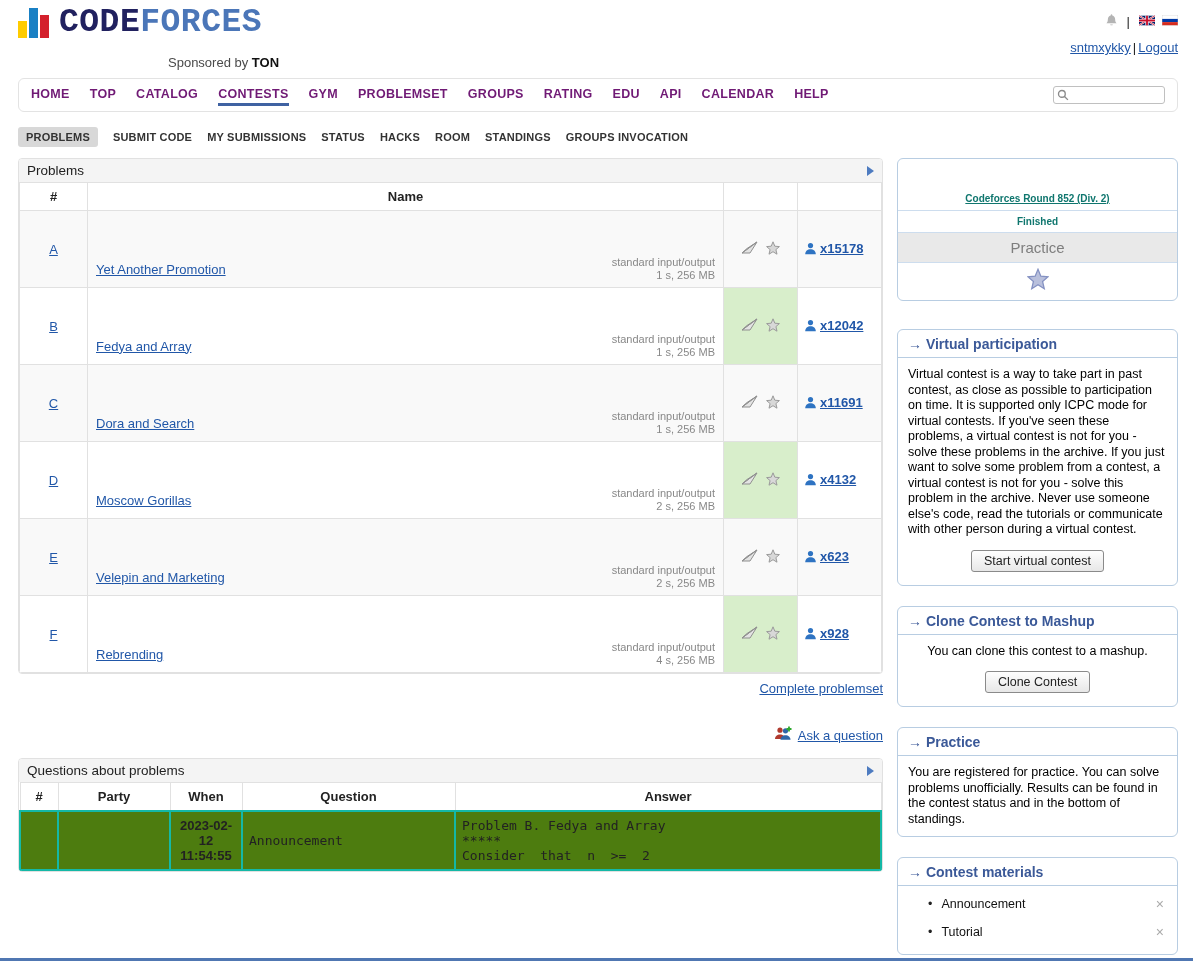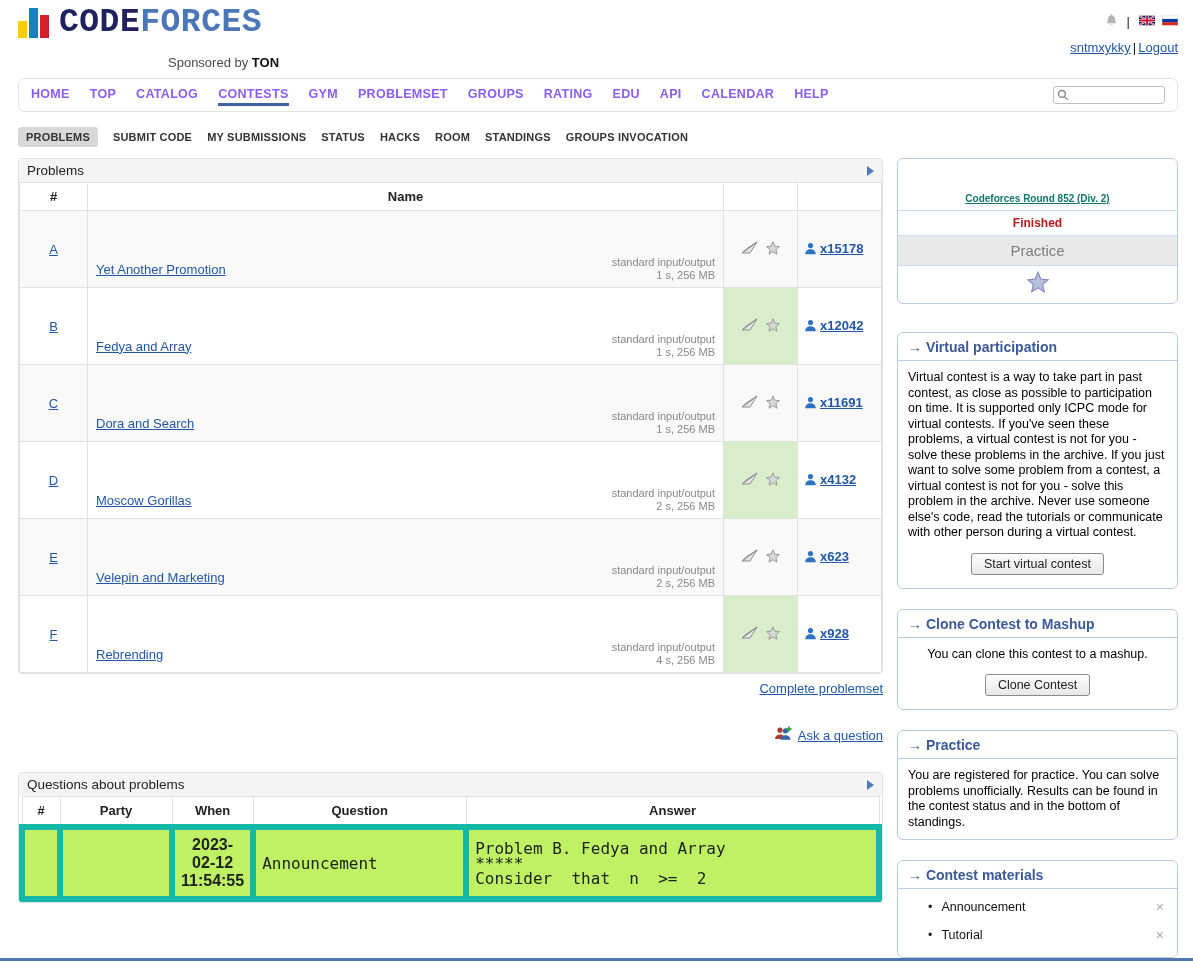--- a/index.html
+++ b/index.html
@@ -28,21 +28,21 @@
   .sponsored b { color:#111; }
   .header-right { text-align:right; padding-top:5px; font-size:13px; }
   .top-icons { display:flex; align-items:center; justify-content:flex-end; gap:7px; height:16px; }
   .sep { color:#222; margin:0 2px; }
   .user-line { margin-top:11px; }
 
   
   .mainnav { border:1px solid #e3e3e3; border-radius:6px; height:34px;
     display:flex; align-items:center; justify-content:space-between; padding:0 12px; }
   .nav-links { display:flex; gap:20px; align-items:center; }
-  .nav-item { font-size:12.5px; font-weight:bold; color:#8b5cf6; text-decoration:none;
+  .nav-item { font-size:12.5px; font-weight:bold; color:#701a75; text-decoration:none;
     letter-spacing:.3px; padding:2px 0; border-bottom:3px solid transparent; }
   .nav-item.active { border-bottom-color:#3f62a2; }
   .nav-search { position:relative; display:flex; align-items:center; }
   .search-input { width:112px; height:18px; border:1px solid #c0c0c0; border-radius:3px;
     padding:0 4px 0 20px; font-size:12px; font-family:inherit; background:#fff; }
   .search-icon { position:absolute; left:4px; top:3px; }
 
   
   .subnav { display:flex; align-items:center; gap:15px; margin:15px 0 11px; }
   .subnav-item { font-size:11px; font-weight:bold; color:#333; text-decoration:none; letter-spacing:.2px; }
@@ -70,32 +70,32 @@
   .io-block { text-align:right; font-size:11px; color:#888; line-height:13px; white-space:nowrap; }
   .problems td.c-act { width:74px; text-align:center; background:#d8eecb; padding:3px 2px; }
   .act-wrap { display:inline-flex; align-items:center; gap:8px; }
   td.c-count { width:84px; padding:11px 6px; white-space:nowrap; }
   .count-link { font-weight:bold; }
   .person-ico { vertical-align:-2px; margin-right:3px; }
 
   .below-table-link { text-align:right; margin-top:7px; font-size:13px; }
   .ask-row { margin-top:30px; font-size:13px; display:flex; justify-content:flex-end; align-items:center; gap:6px;text-align:center; }
 
-  .qa { margin-top:28px; }
-  .qa-table td { border:6px solid #14b8a6; padding:6px; font-size:16px; background:#bef264; vertical-align:middle; }
+  .qa { margin-top:14px; }
+  .qa-table td { border:2px solid #14b8a6; padding:6px; font-size:13px; background:#4d7c0f; vertical-align:middle; }
   .when-cell { font-weight:bold; text-align:center; }
   .mono { font-family:"DejaVu Sans Mono", monospace; font-size:12px; white-space:pre-wrap; line-height:15px; }
 
   
   .sbox { border:1px solid #b8cde2; border-radius:6px; margin-bottom:20px; background:#fff; overflow:hidden; }
   .sbox.first { margin-bottom:28px; }
   .contest-title { display:block; text-align:center; padding:6px 8px; font-weight:bold;
     font-size:10px; color:#0f766e; text-decoration:underline;margin-top:28px; }
-  .contest-status { text-align:center; padding:5px; font-weight:bold; color:#b91c1c;
-    border-top:1px solid #cdddee; font-size:12px; }
+  .contest-status { text-align:center; padding:5px; font-weight:bold; color:#0f766e;
+    border-top:1px solid #cdddee; font-size:10px; }
   .contest-mode { text-align:center; padding:6px; background:#e9e9e9; color:#7e7e7e;
     font-size:15px; border-top:1px solid #cdddee; }
   .contest-star { text-align:center; padding:5px 0 7px; border-top:1px solid #cdddee; }
   .sbox-caption { padding:6px 10px 5px; font-weight:bold; font-size:14px; color:#3b5998;
     border-bottom:1px solid #b8cde2; }
   .sbox-body { padding:9px 10px; font-size:12.5px; line-height:15.5px; color:#000; }
   .btn { display:block; margin:12px auto 4px; font-size:12.5px; padding:3px 12px;
     background:linear-gradient(#fefefe,#e7e7e7); border:1px solid #8a8a8a; border-radius:3px;
     color:#222; font-family:inherit; cursor:pointer; }
   .clone-text { text-align:center; }

